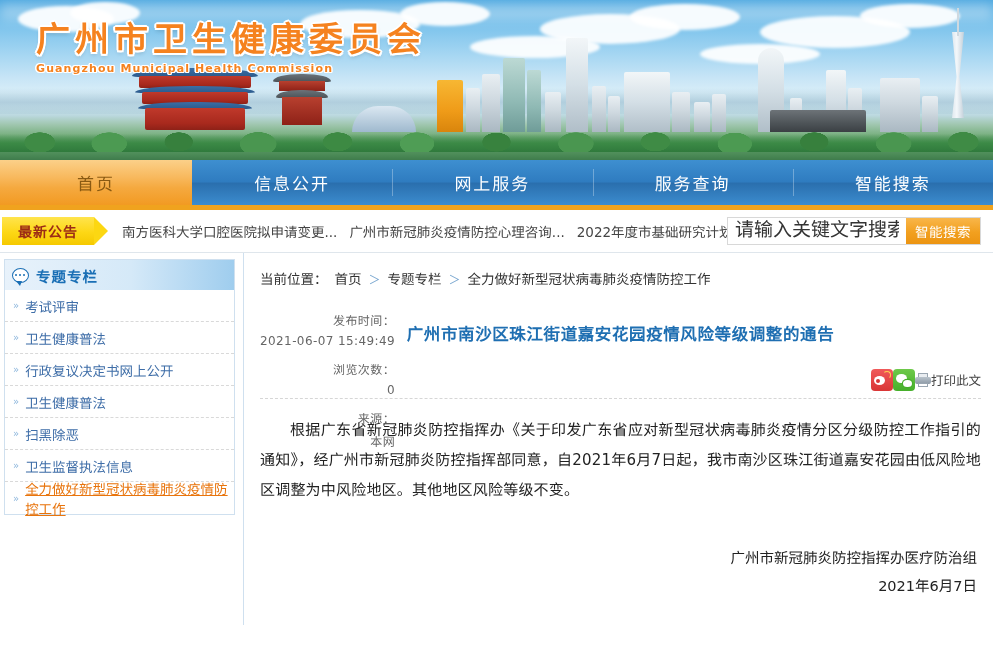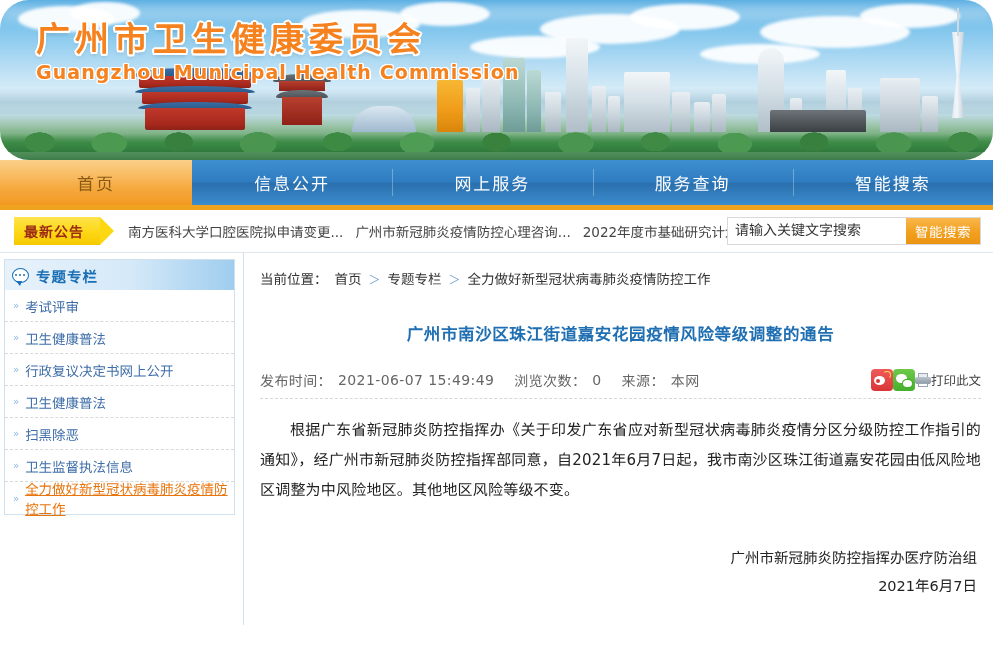--- a/index.html
+++ b/index.html
@@ -23,21 +23,20 @@
   
   .banner {
     position: relative;
     width: 993px;
     height: 160px;
     overflow: hidden;
     background: linear-gradient(to bottom,
         #4ea8e0 0%, #7cc3ec 16%, #a5d6f2 34%,
         #c6e4f6 48%, #d9eef8 58%, #cfe7ef 66%, #bcd9e0 72%, #9fc6ae 78%,
         #7bb183 84%, #5e9c68 90%, #4e8d59 96%, #3f7c4c 100%);
-    border-radius: 29px;
   }
 
   
   .cloud {
     position: absolute;
     background: rgba(255,255,255,0.92);
     border-radius: 50%;
     filter: blur(1.5px);
   }
   .cloud-band {
@@ -157,21 +156,21 @@
     letter-spacing: 5px;
     color: #f5821f;
     text-shadow:
        2px 0 0 #fff, -2px 0 0 #fff, 0 2px 0 #fff, 0 -2px 0 #fff,
        1.5px 1.5px 0 #fff, -1.5px 1.5px 0 #fff, 1.5px -1.5px 0 #fff, -1.5px -1.5px 0 #fff,
        0 3px 4px rgba(0,0,0,0.18);
     font-family: "DejaVu Sans", "Liberation Sans", sans-serif;
   }
   .site-title .en {
     margin-top: 7px;
-    font-size: 19px;
+    font-size: 11px;
     font-weight: bold;
     letter-spacing: 1.1px;
     color: #f5821f;
     text-shadow:
        1.4px 0 0 #fff, -1.4px 0 0 #fff, 0 1.4px 0 #fff, 0 -1.4px 0 #fff,
        1px 1px 0 #fff, -1px 1px 0 #fff, 1px -1px 0 #fff, -1px -1px 0 #fff;
     font-family: "DejaVu Sans", "Liberation Sans", sans-serif;
   }
 
   
@@ -219,30 +218,30 @@
     display: flex;
     align-items: center;
     width: 993px;
     height: 43px;
     background: #ffffff;
     border-bottom: 1px solid #dfe6ec;
   }
   .ticker-badge {
     position: relative;
     height: 28px;
-    padding: 0 16px 0 10px;
+    padding: 0 16px 0 16px;
     display: flex;
     align-items: center;
     background: linear-gradient(to bottom, #ffe44d 0%, #fdd715 55%, #f5c900 100%);
     font-size: 14px;
     font-weight: bold;
     color: #9c2b16;
     letter-spacing: 1px;
     font-family: "DejaVu Sans", "Liberation Sans", sans-serif;
-    margin-left: 14px;
+    margin-left: 2px;
   }
   .ticker-badge::after {
     content: "";
     position: absolute;
     right: -14px; top: 0;
     border-top: 14px solid transparent;
     border-bottom: 14px solid transparent;
     border-left: 14px solid #fcd712;
   }
   .ticker-list {
@@ -269,23 +268,23 @@
     height: 28px;
     background: #ffffff;
     flex: 0 0 auto;
   }
   .search-input {
     width: 178px;
     height: 26px;
     border: none;
     outline: none;
     padding: 0 7px;
-    font-size: 14px;
+    font-size: 19px;
     color: #15803d;
-    font-family: Liberation Serif, serif;
+    font-family: Liberation Mono, monospace;
   }
   .search-input::placeholder { color: #333333; }
   .search-btn {
     height: 26px;
     padding: 0 9px;
     border: none;
     background: linear-gradient(to bottom, #f9b64a 0%, #f2a01f 55%, #ec9412 100%);
     color: #ffffff;
     font-size: 13.5px;
     cursor: pointer;
@@ -413,26 +412,27 @@
   .meta-row {
     display: flex;
     align-items: center;
     height: 34px;
     margin-top: 20px;
     border-bottom: 1px dashed #d6d6d6;
     padding-bottom: 4px;
   }
   .meta-left {
     display: flex;
-    align-items: center;
+    align-items: flex-end;
     gap: 6px;
-    font-size: 14px;
+    font-size: 12px;
     color: #666666;
     font-family: "DejaVu Sans", "Liberation Sans", sans-serif;
     letter-spacing: 0.4px;
+    flex-direction: column;
   }
   .meta-left .val { color: #666666; }
   .meta-right {
     margin-left: auto;
     display: flex;
     align-items: center;
     gap: 0;
   }
   .share-icon {
     width: 22px; height: 22px;

